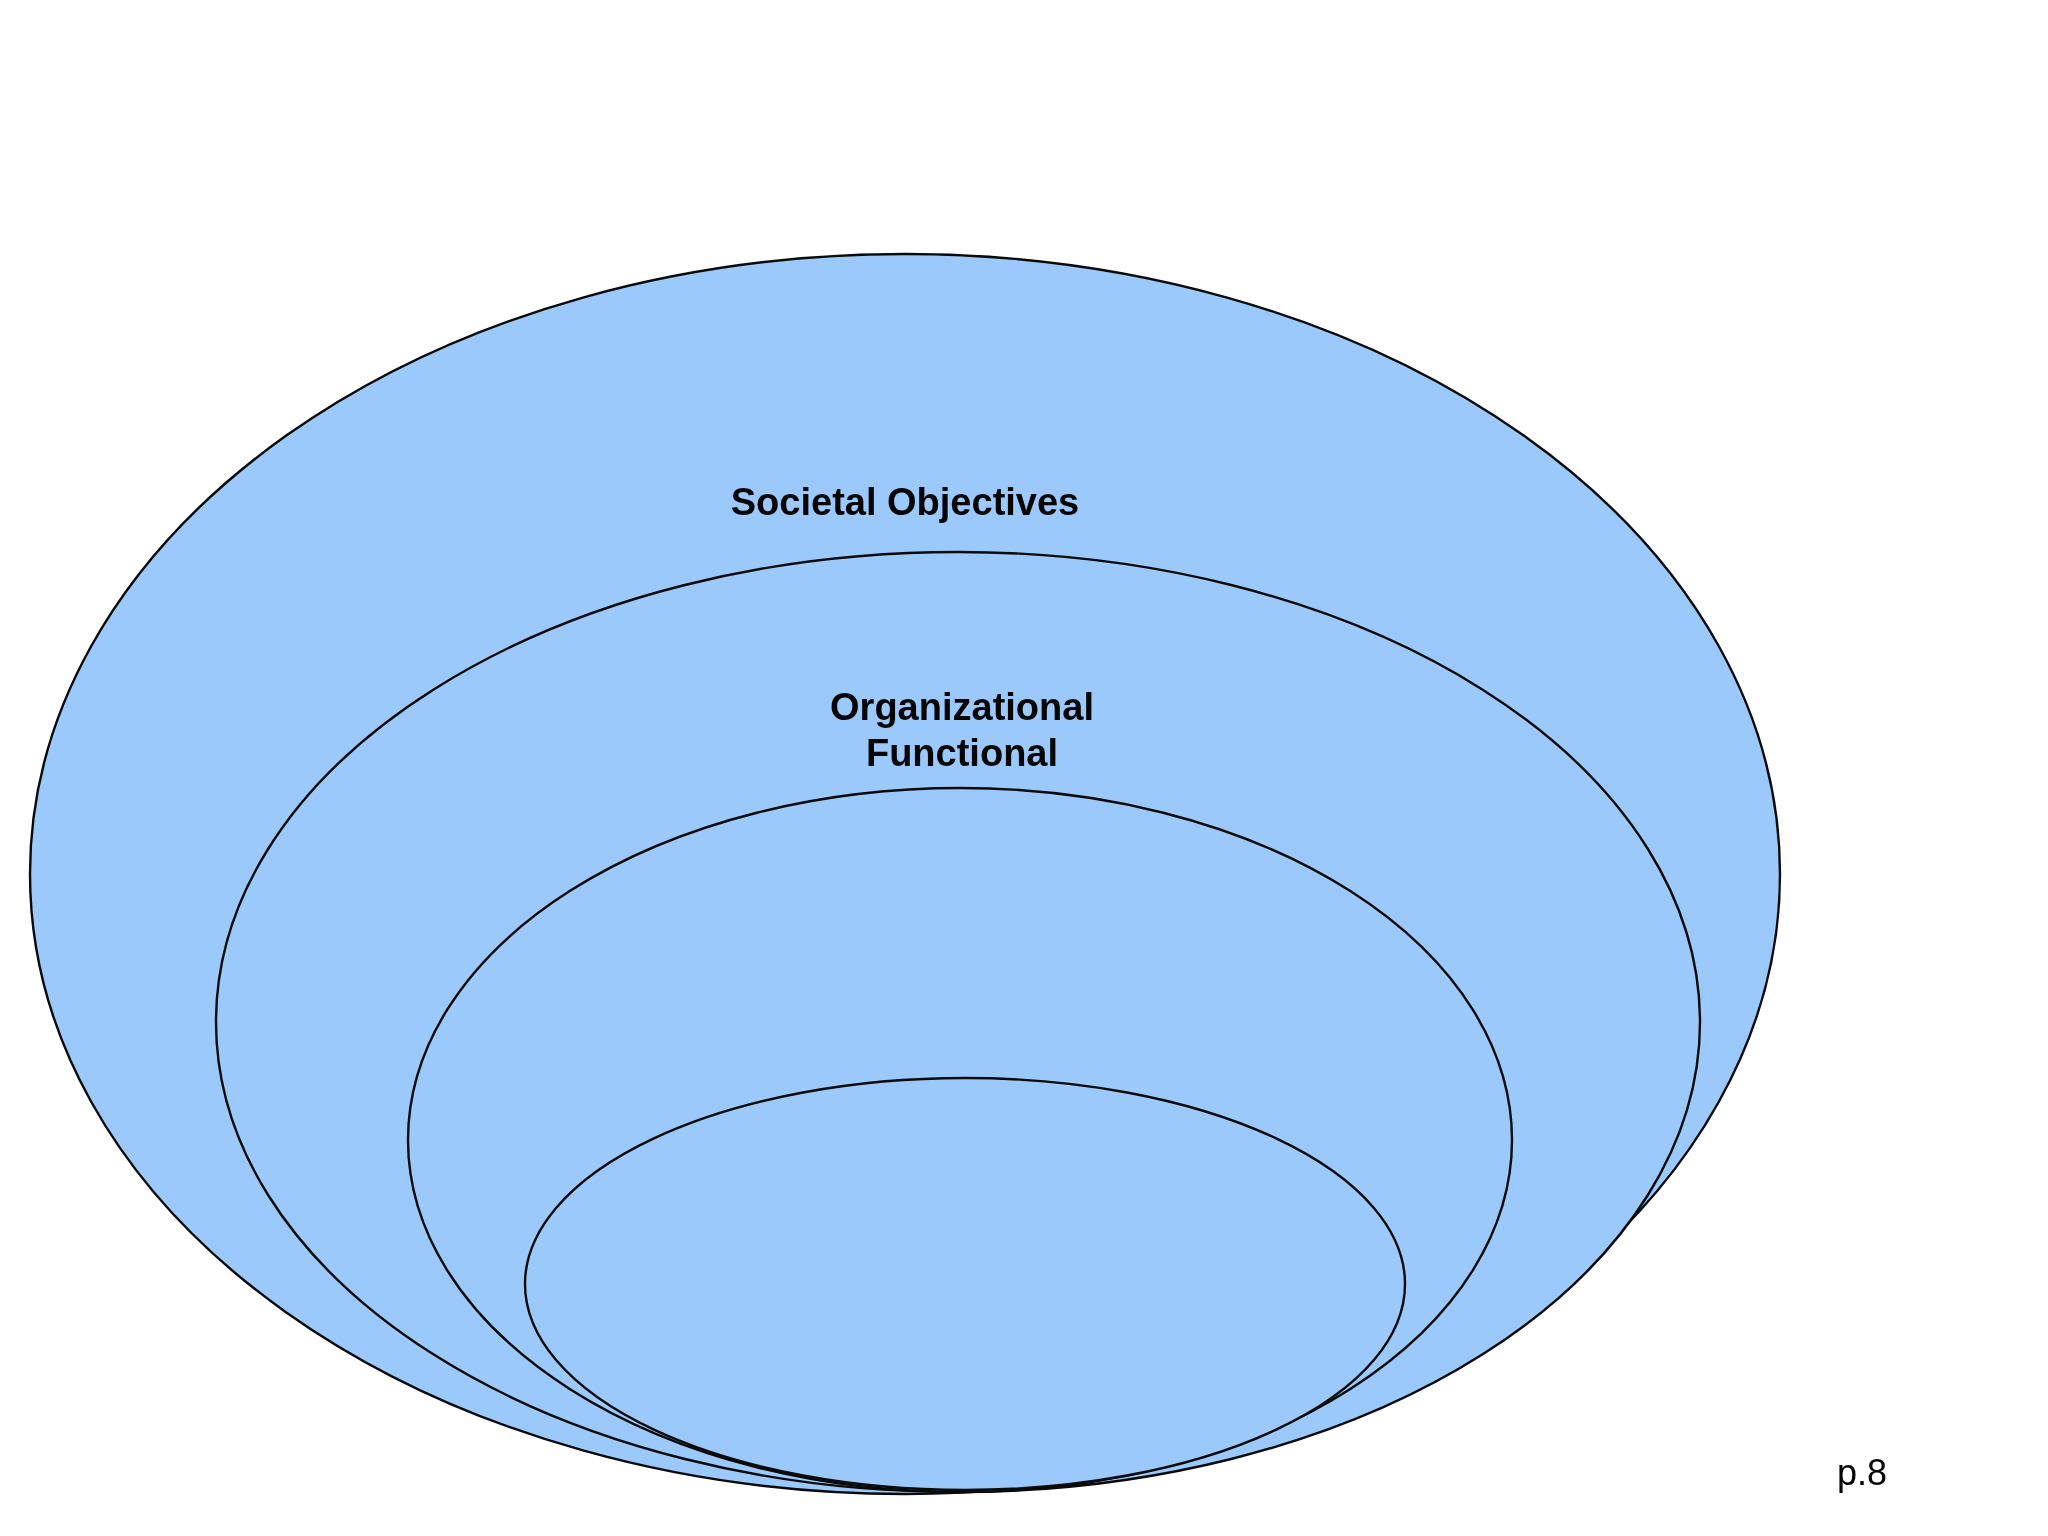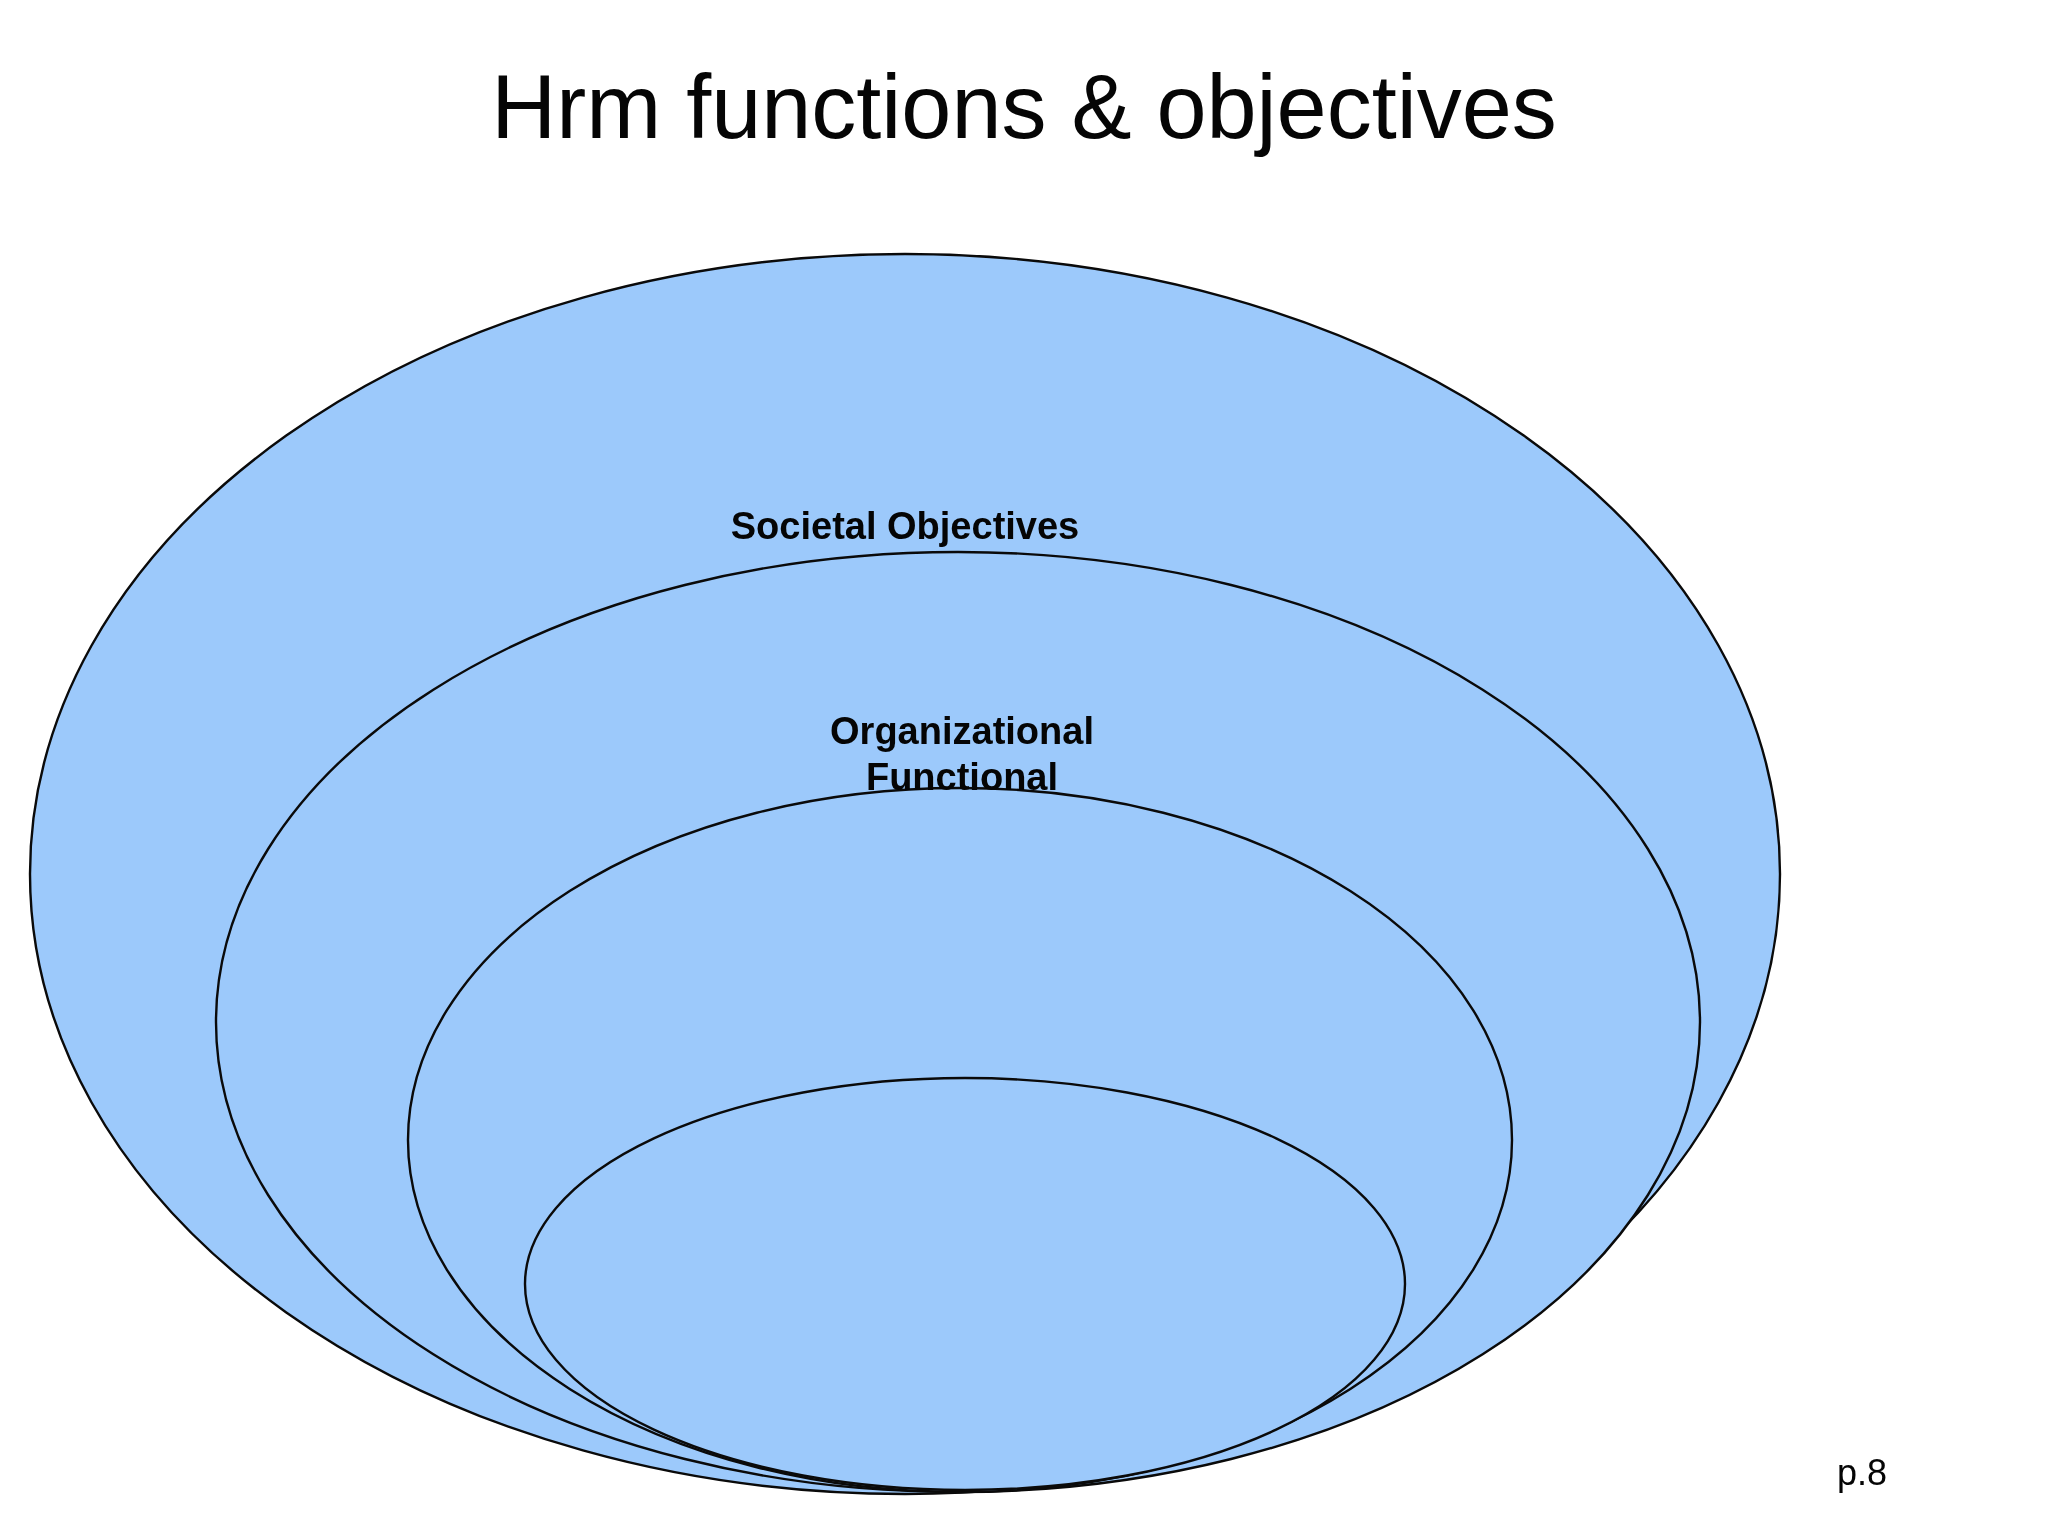--- a/index.html
+++ b/index.html
@@ -43,21 +43,20 @@
   }
   .ring-label {
     position: absolute;
     transform: translateX(-50%);
     text-align: center;
     font-size: 38px;
     font-weight: 700;
     line-height: 46px;
     color: var(--text, #050505);
     white-space: pre-line;
-    margin-top: 24px;
   }
   .ring-label.societal      { left: 905px; top: 479px; }
   .ring-label.organizational{ left: 962px; top: 684px; }
   .ring-label.functional    { left: 965px; top: 972px; }
   .ring-label.personal      { left: 960px; top: 1258px; }
   .source-block {
     position: absolute;
     right: 161px;
     top: 1418px;
     text-align: right;
@@ -68,21 +67,20 @@
   }
   .source-line2 {
     margin-top: 33px;
   }
 </style>
 </head>
 <body>
 
 <div id="canvas">
 
-  <div class="slide-title">Hrm functions &amp; objectives</div>
 
   <svg id="diagram-svg" width="2048" height="1536" viewBox="0 0 2048 1536">
     <ellipse cx="905" cy="874" rx="875" ry="620"></ellipse>
     <ellipse cx="958" cy="1022" rx="742" ry="470"></ellipse>
     <ellipse cx="960" cy="1140" rx="552" ry="352"></ellipse>
     <ellipse cx="965" cy="1284" rx="440" ry="206"></ellipse>
   </svg>
 
   <div class="ring-label societal">Societal Objectives</div>
 

